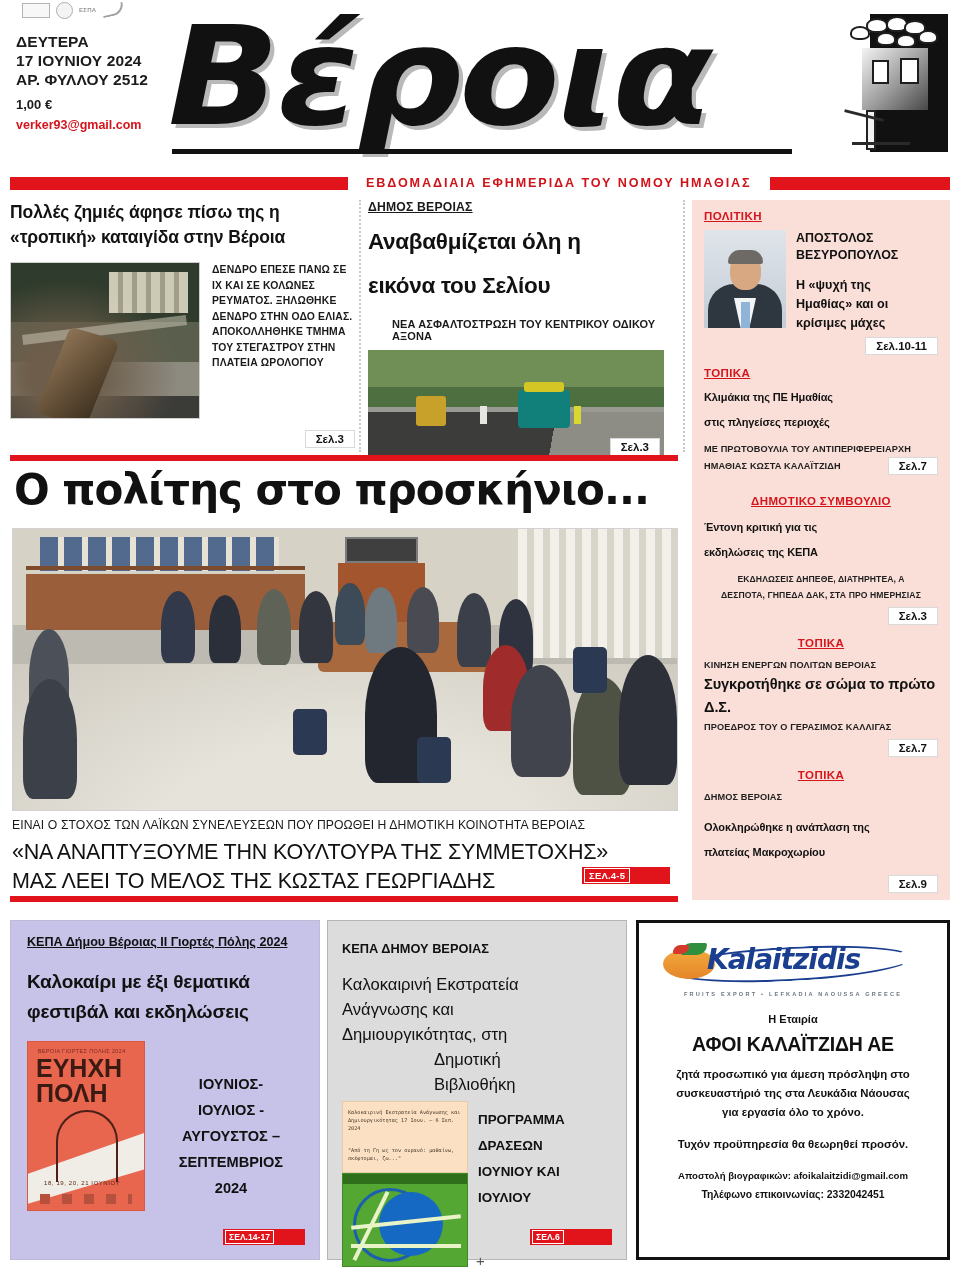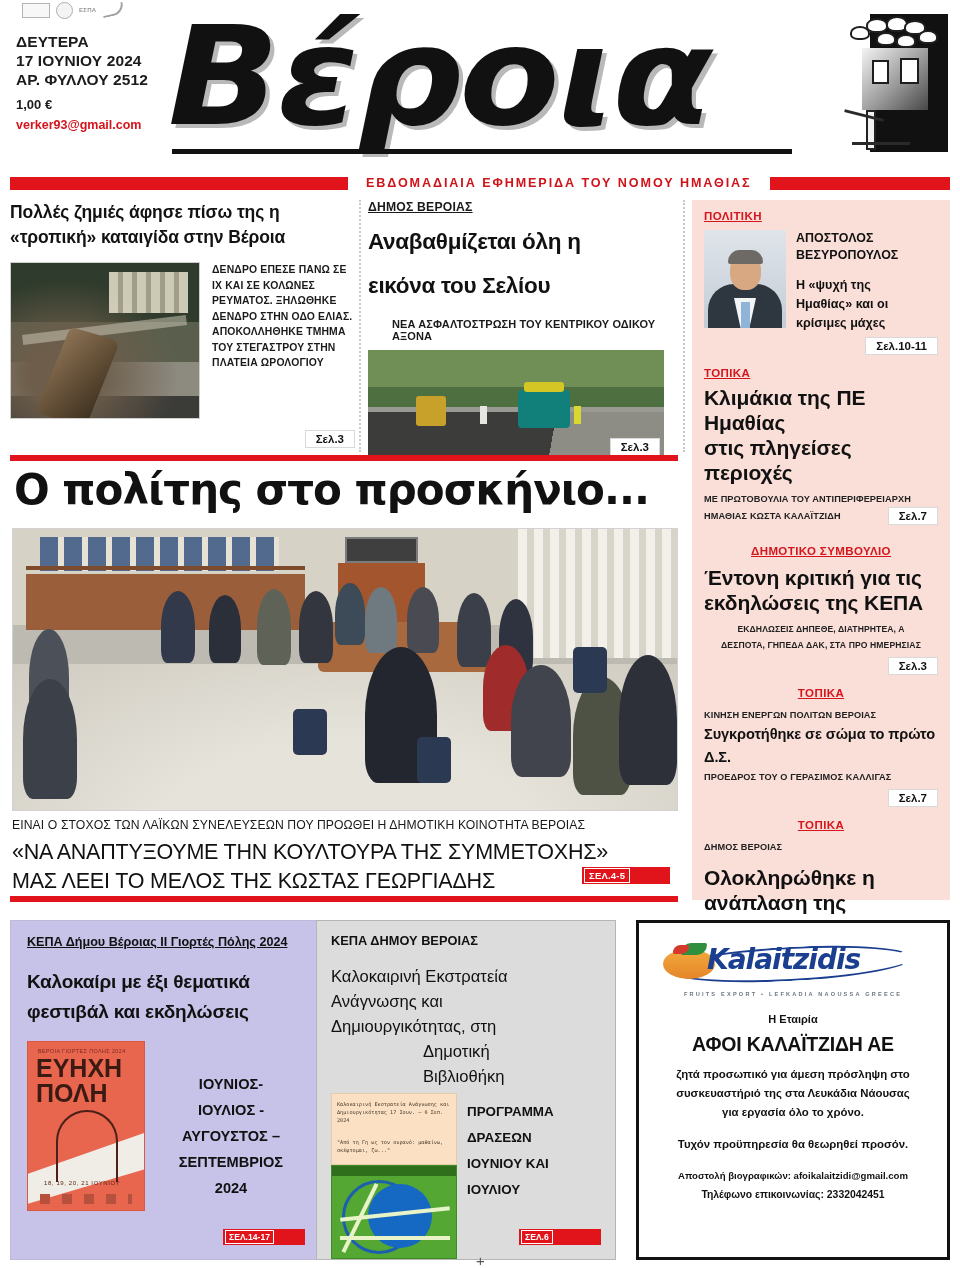--- a/index.html
+++ b/index.html
@@ -154,21 +154,21 @@
       background:#2e3740; border-radius: 26px 26px 0 0; }
   .ph-portrait .shirt{ position:absolute; left: 30px; bottom: 0; width: 22px; height: 30px; background:#f2f4f6;
       clip-path: polygon(0 0,100% 0,70% 100%,30% 100%); }
   .ph-portrait .tie  { position:absolute; left: 37px; bottom: 0; width: 9px; height: 26px; background:#8fb4d8; }
   .ph-portrait .head { position:absolute; left: 26px; bottom: 38px; width: 31px; height: 37px;
       background:#d8a882; border-radius: 46% 46% 44% 44%; }
   .ph-portrait .hair { position:absolute; left: 24px; bottom: 64px; width: 35px; height: 14px;
       background:#6d6a66; border-radius: 16px 16px 3px 3px; }
   .sb-name { font-size: 12.4px; font-weight: bold; color:#111; line-height: 17px; letter-spacing:.1px; }
   .sb-tease{ font-size: 12.6px; font-weight: bold; color:#111; line-height: 19px; margin-top: 12px; }
-  .sb-head { font-size: 21px; font-weight: bold; color:#111; line-height: 25px; letter-spacing:-.1px; }
+  .sb-head { font-size: 11px; font-weight: bold; color:#111; line-height: 25px; letter-spacing:-.1px; }
   .sb-sub  { font-size: 9.2px; font-weight: bold; color:#1f1f1f; line-height: 16px; letter-spacing:.1px; }
   .sb-sub.c { text-align: center; }
   .sb-sub.s { font-size: 8.6px; }
   .pb-row { display:flex; justify-content: flex-end; margin-top: 4px; }
   .gap6 { height: 6px; } .gap10 { height: 10px; } .gap14 { height: 14px; }
 
   
   .main-rule-top { position:absolute; left: 10px; top: 455px; width: 668px; height: 6px; background:#e1141c; }
   .main-title {
     position:absolute; left: 14px; top: 464px; width: 668px;
@@ -209,21 +209,21 @@
   }
   .cap-badge span {
     display:inline-block; background:#e1141c; color:#fff; font-size: 9.5px; font-weight: bold;
     padding: 1px 4px; border: 1px solid #fff; margin-left: 2px; letter-spacing:.2px;
   }
   .main-rule-bot { position:absolute; left: 10px; top: 896px; width: 668px; height: 6px; background:#e1141c; }
 
   
   .bot { position:absolute; top: 920px; height: 340px; }
   .bot-a { left: 10px;  width: 310px; background:#c6c2e8; border:1px solid #bdbad8; padding: 14px 16px; }
-  .bot-b { left: 316px; width: 300px; background:#dcdcdc; border:1px solid #b5b5b5; padding: 12px 14px; }
+  .bot-b { left: 327px; width: 300px; background:#dcdcdc; border:1px solid #b5b5b5; padding: 20px 14px; }
   .bot-c { left: 636px; width: 314px; background:#ffffff; border:3px solid #111; padding: 14px 14px; }
 
   .ad-ovl { font-size: 12.6px; font-weight: bold; color:#111; text-decoration: underline; }
   .ad-head {
     margin-top: 18px; font-size: 19px; font-weight: bold; color:#111; line-height: 30px; letter-spacing:-.2px;
   }
   .ad-body { display:flex; gap: 14px; margin-top: 14px; }
   .poster {
     width: 118px; height: 170px; background:#e8654e; position:relative; overflow:hidden;
     border: 1px solid #d9583f;

